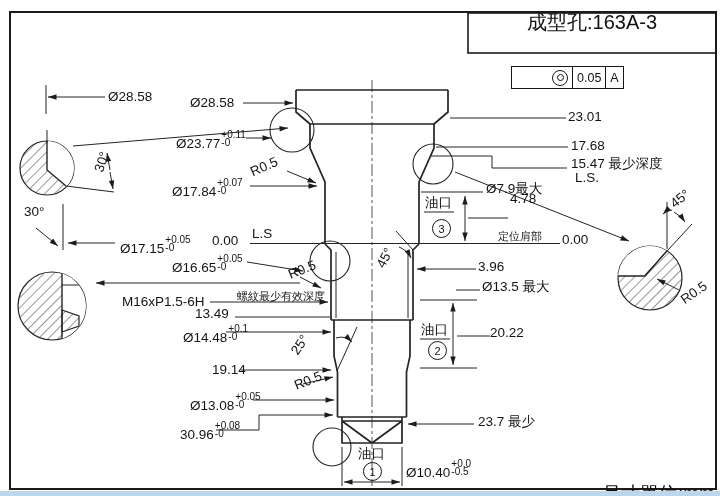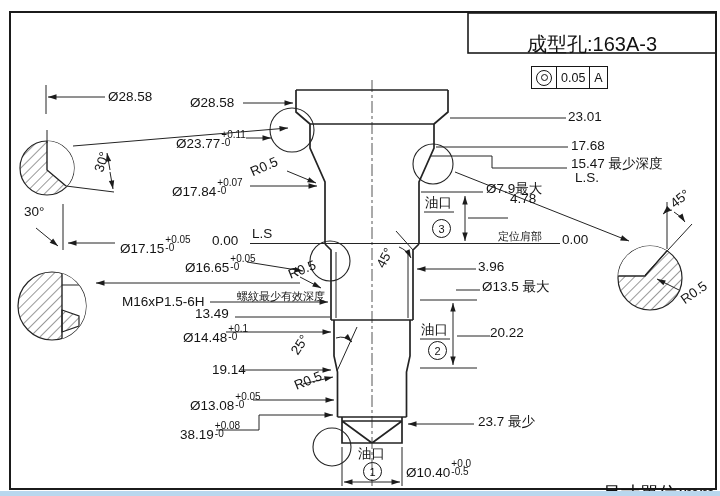--- a/index.html
+++ b/index.html
@@ -5,23 +5,23 @@
   html,body{margin:0;padding:0;background:#fff;}
   #stage{position:relative;width:720px;height:496px;background:#fff;overflow:hidden;
          font-family:"Liberation Sans", sans-serif;color:#111;}
   svg{position:absolute;left:0;top:0;}
   .lbl{position:absolute;white-space:nowrap;font-size:13.5px;line-height:14px;color:#141414;}
   .sm{font-size:11px;line-height:12px;}
   .tol{display:inline-block;vertical-align:2px;margin-left:1px;font-size:10px;line-height:7.5px;}
   .tol span{display:block;}
   .cnum{display:inline-flex;align-items:center;justify-content:center;width:17px;height:17px;
         border:1.3px solid #161616;border-radius:50%;font-size:11px;}
-  .titlebox{position:absolute;left:468px;top:18px;width:248px;height:40px;display:flex;
-            align-items:flex-end;justify-content:center;font-size:20px;border-radius:20px;}
-  .tolframe{position:absolute;left:531px;top:66px;display:flex;border:1.4px solid #161616;height:21px;}
+  .titlebox{position:absolute;left:468px;top:9px;width:248px;height:40px;display:flex;
+            align-items:flex-start;justify-content:center;font-size:20px;border-radius:20px;}
+  .tolframe{position:absolute;left:511px;top:66px;display:flex;border:1.4px solid #161616;height:21px;padding-left:36px;}
   .tolframe .cell{display:flex;align-items:center;justify-content:center;font-size:12.5px;
                   border-right:1.4px solid #161616;padding:0 4px;height:21px;box-sizing:border-box;}
   .tolframe .cell:last-child{border-right:none;}
   .conc{width:14px;height:14px;border:1.4px solid #161616;border-radius:50%;display:flex;
         align-items:center;justify-content:center;}
   .conc i{display:block;width:5px;height:5px;border:1.3px solid #161616;border-radius:50%;}
   .note{position:absolute;left:511px;top:90px;font-size:10.5px;line-height:11.5px;}
   .unit{position:absolute;left:602px;top:469px;font-size:19px;margin-top:12px;}
   .bluebar{position:absolute;left:0;top:491px;width:720px;height:5px;background:#b9d7ee;}
 </style>
@@ -181,32 +181,32 @@
 <div class="lbl" style="left:108px;top:90px"><span>Ø28.58</span></div>
 <div class="lbl" style="left:190px;top:96px"><span>Ø28.58</span></div>
 <div class="lbl" style="left:176px;top:131px"><span>Ø23.77</span><span class="tol"><span>+0.11</span><span>-0</span></span></div>
 <div class="lbl" style="left:250px;top:160px;transform:rotate(-24deg)"><span>R0.5</span></div>
 <div class="lbl" style="left:172px;top:179px"><span>Ø17.84</span><span class="tol"><span>+0.07</span><span>-0</span></span></div>
 <div class="lbl" style="left:92px;top:155px;transform:rotate(-72deg)"><span>30°</span></div>
 <div class="lbl" style="left:24px;top:205px"><span>30°</span></div>
 <div class="lbl" style="left:120px;top:236px"><span>Ø17.15</span><span class="tol"><span>+0.05</span><span>-0</span></span></div>
 <div class="lbl" style="left:212px;top:234px"><span>0.00</span></div>
 <div class="lbl" style="left:252px;top:227px"><span>L.S</span></div>
-<div class="lbl" style="left:185px;top:255px"><span>Ø16.65</span><span class="tol"><span>+0.05</span><span>-0</span></span></div>
+<div class="lbl" style="left:172px;top:255px"><span>Ø16.65</span><span class="tol"><span>+0.05</span><span>-0</span></span></div>
 <div class="lbl" style="left:288px;top:263px;transform:rotate(-22deg)"><span>R0.5</span></div>
 <div class="lbl" style="left:375px;top:251px;transform:rotate(-62deg)"><span>45°</span></div>
 <div class="lbl" style="left:122px;top:295px"><span>M16xP1.5-6H</span></div>
 <div class="lbl sm" style="left:237px;top:290px"><span>螺紋最少有效深度</span></div>
 <div class="lbl" style="left:195px;top:307px"><span>13.49</span></div>
 <div class="lbl" style="left:183px;top:325px"><span>Ø14.48</span><span class="tol"><span>+0.1</span><span>-0</span></span></div>
 <div class="lbl" style="left:290px;top:338px;transform:rotate(-56deg)"><span>25°</span></div>
 <div class="lbl" style="left:212px;top:363px"><span>19.14</span></div>
 <div class="lbl" style="left:294px;top:374px;transform:rotate(-22deg)"><span>R0.5</span></div>
 <div class="lbl" style="left:190px;top:393px"><span>Ø13.08</span><span class="tol"><span>+0.05</span><span>-0</span></span></div>
-<div class="lbl" style="left:180px;top:422px"><span>38.19</span><span class="tol"><span>+0.08</span><span>-0</span></span></div>
+<div class="lbl" style="left:180px;top:422px"><span>30.96</span><span class="tol"><span>+0.08</span><span>-0</span></span></div>
 <div class="lbl" style="left:358px;top:447px"><span>油口</span></div>
 <div class="lbl" style="left:363px;top:462px"><span class="cnum">1</span></div>
 <div class="lbl" style="left:406px;top:460px"><span>Ø10.40</span><span class="tol"><span>+0.0</span><span>-0.5</span></span></div>
 <div class="lbl" style="left:478px;top:415px"><span>23.7 最少</span></div>
 
 <div class="lbl" style="left:568px;top:110px"><span>23.01</span></div>
 <div class="lbl" style="left:571px;top:139px"><span>17.68</span></div>
 <div class="lbl" style="left:571px;top:157px"><span>15.47 最少深度</span></div>
 <div class="lbl" style="left:575px;top:171px"><span>L.S.</span></div>
 <div class="lbl" style="left:486px;top:182px"><span>Ø7.9最大</span></div>

